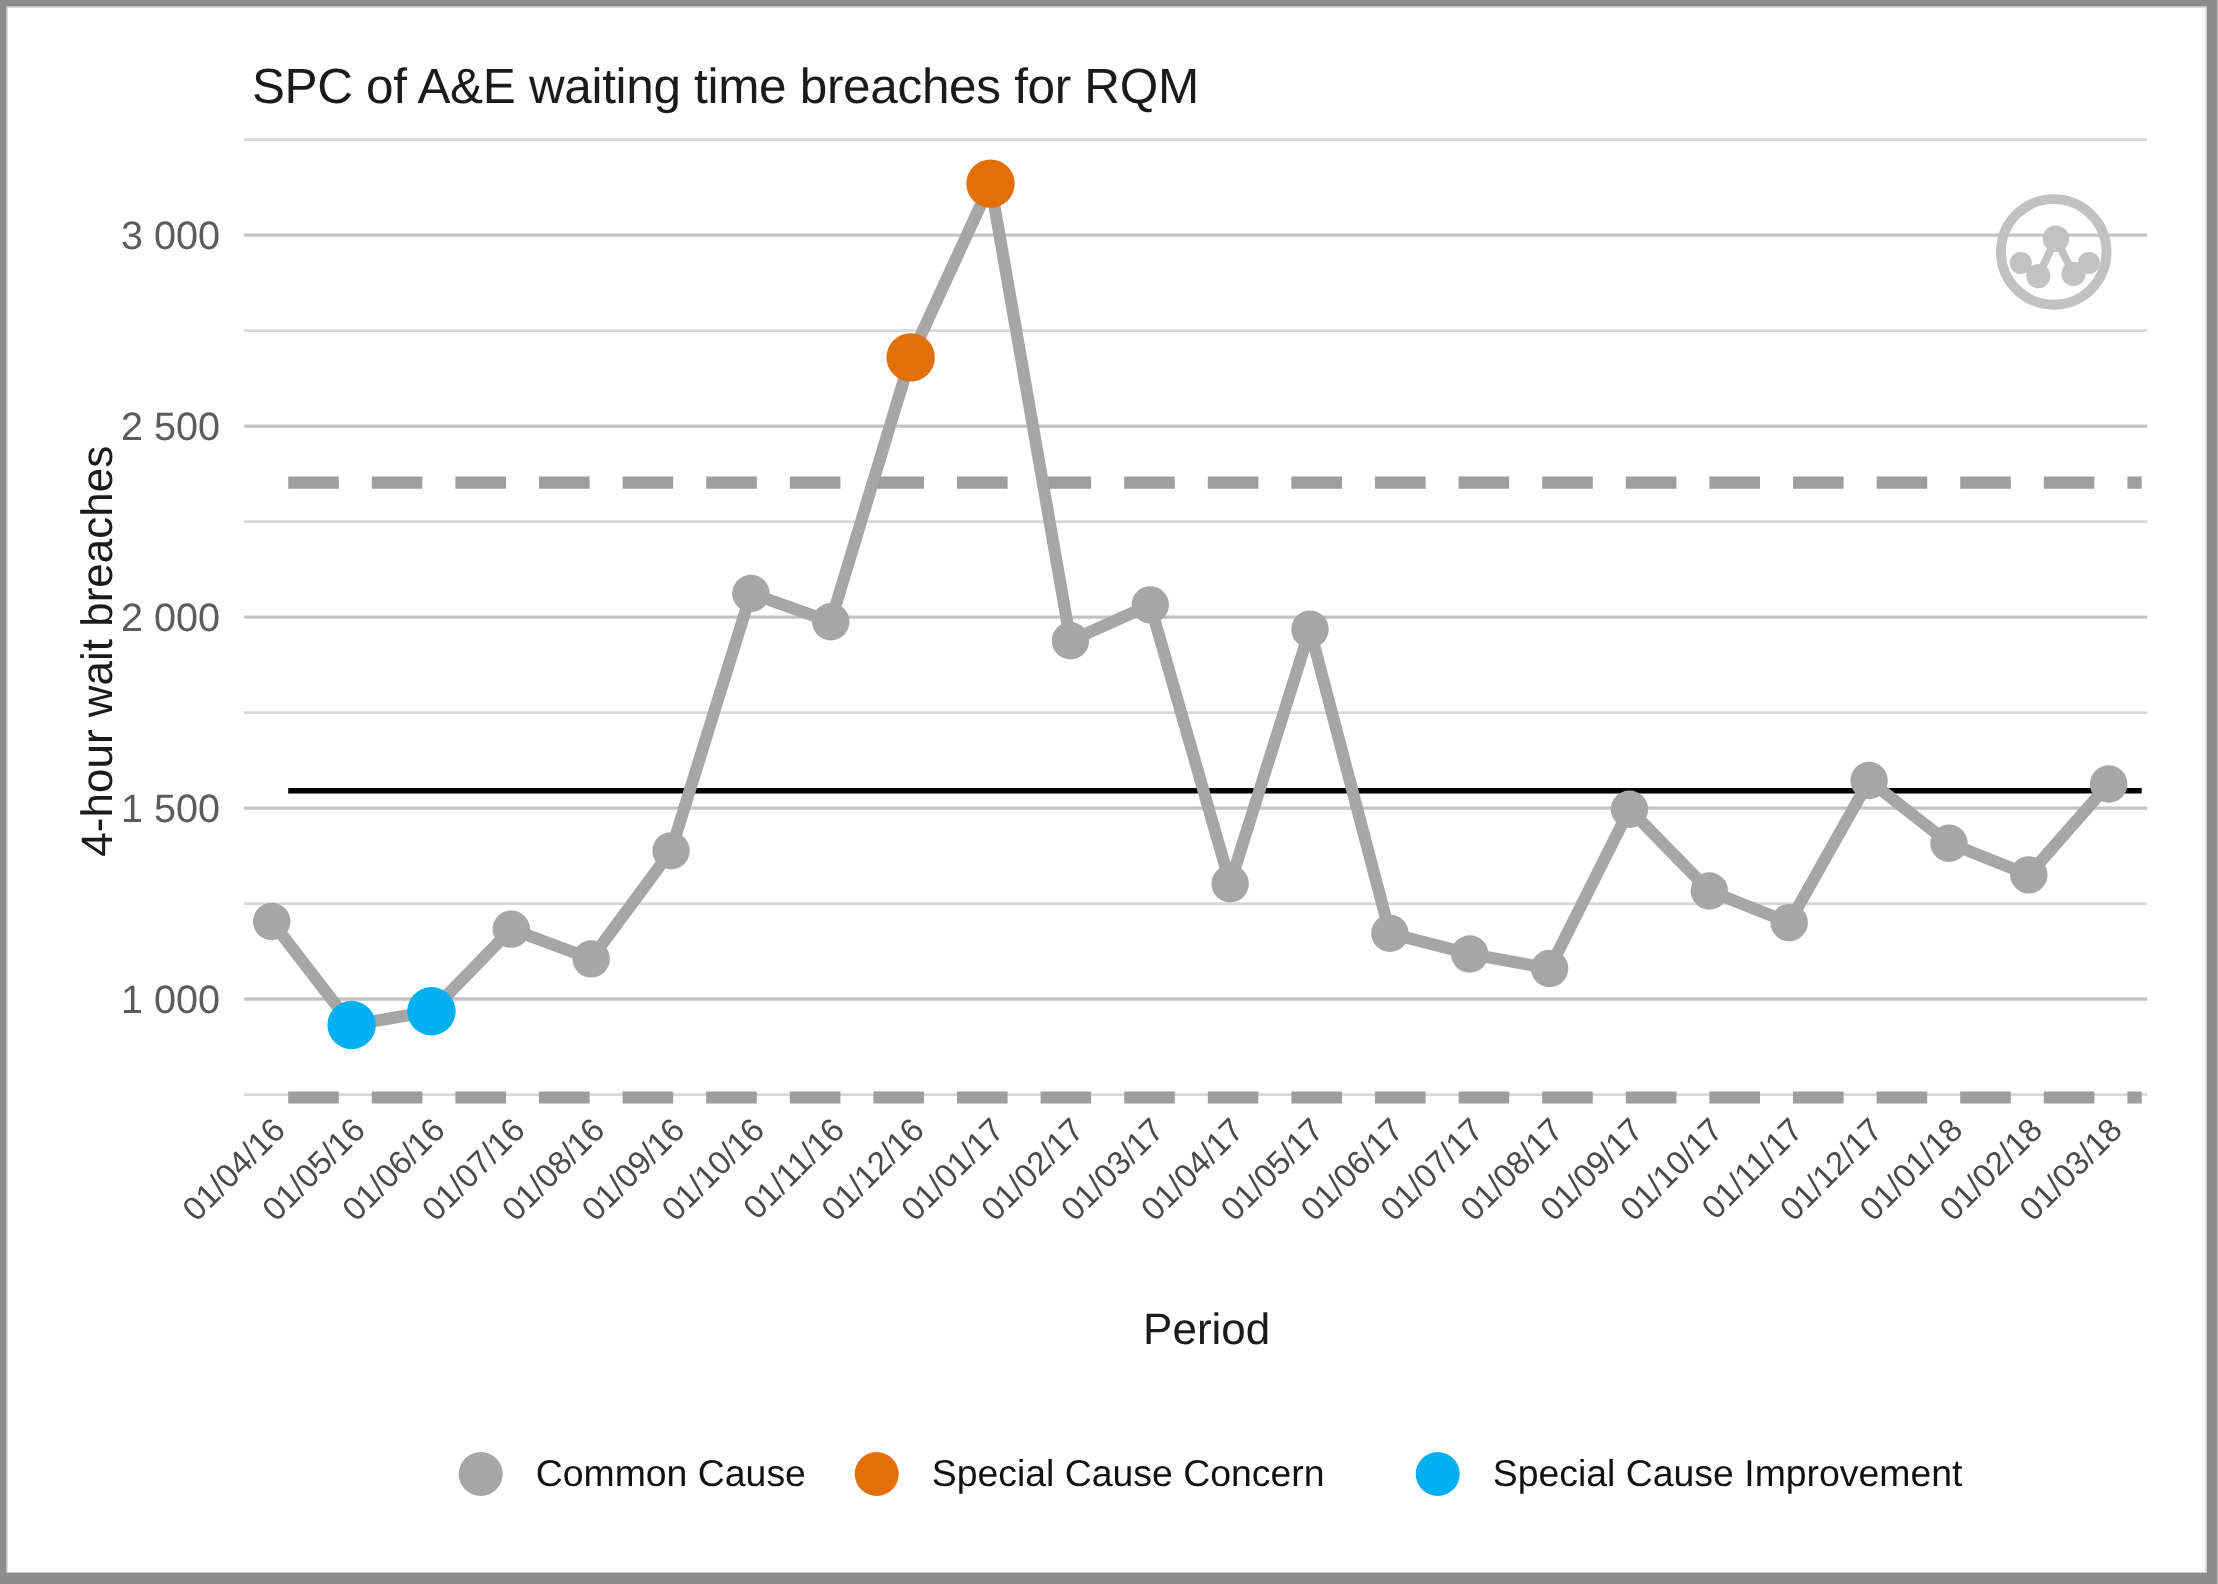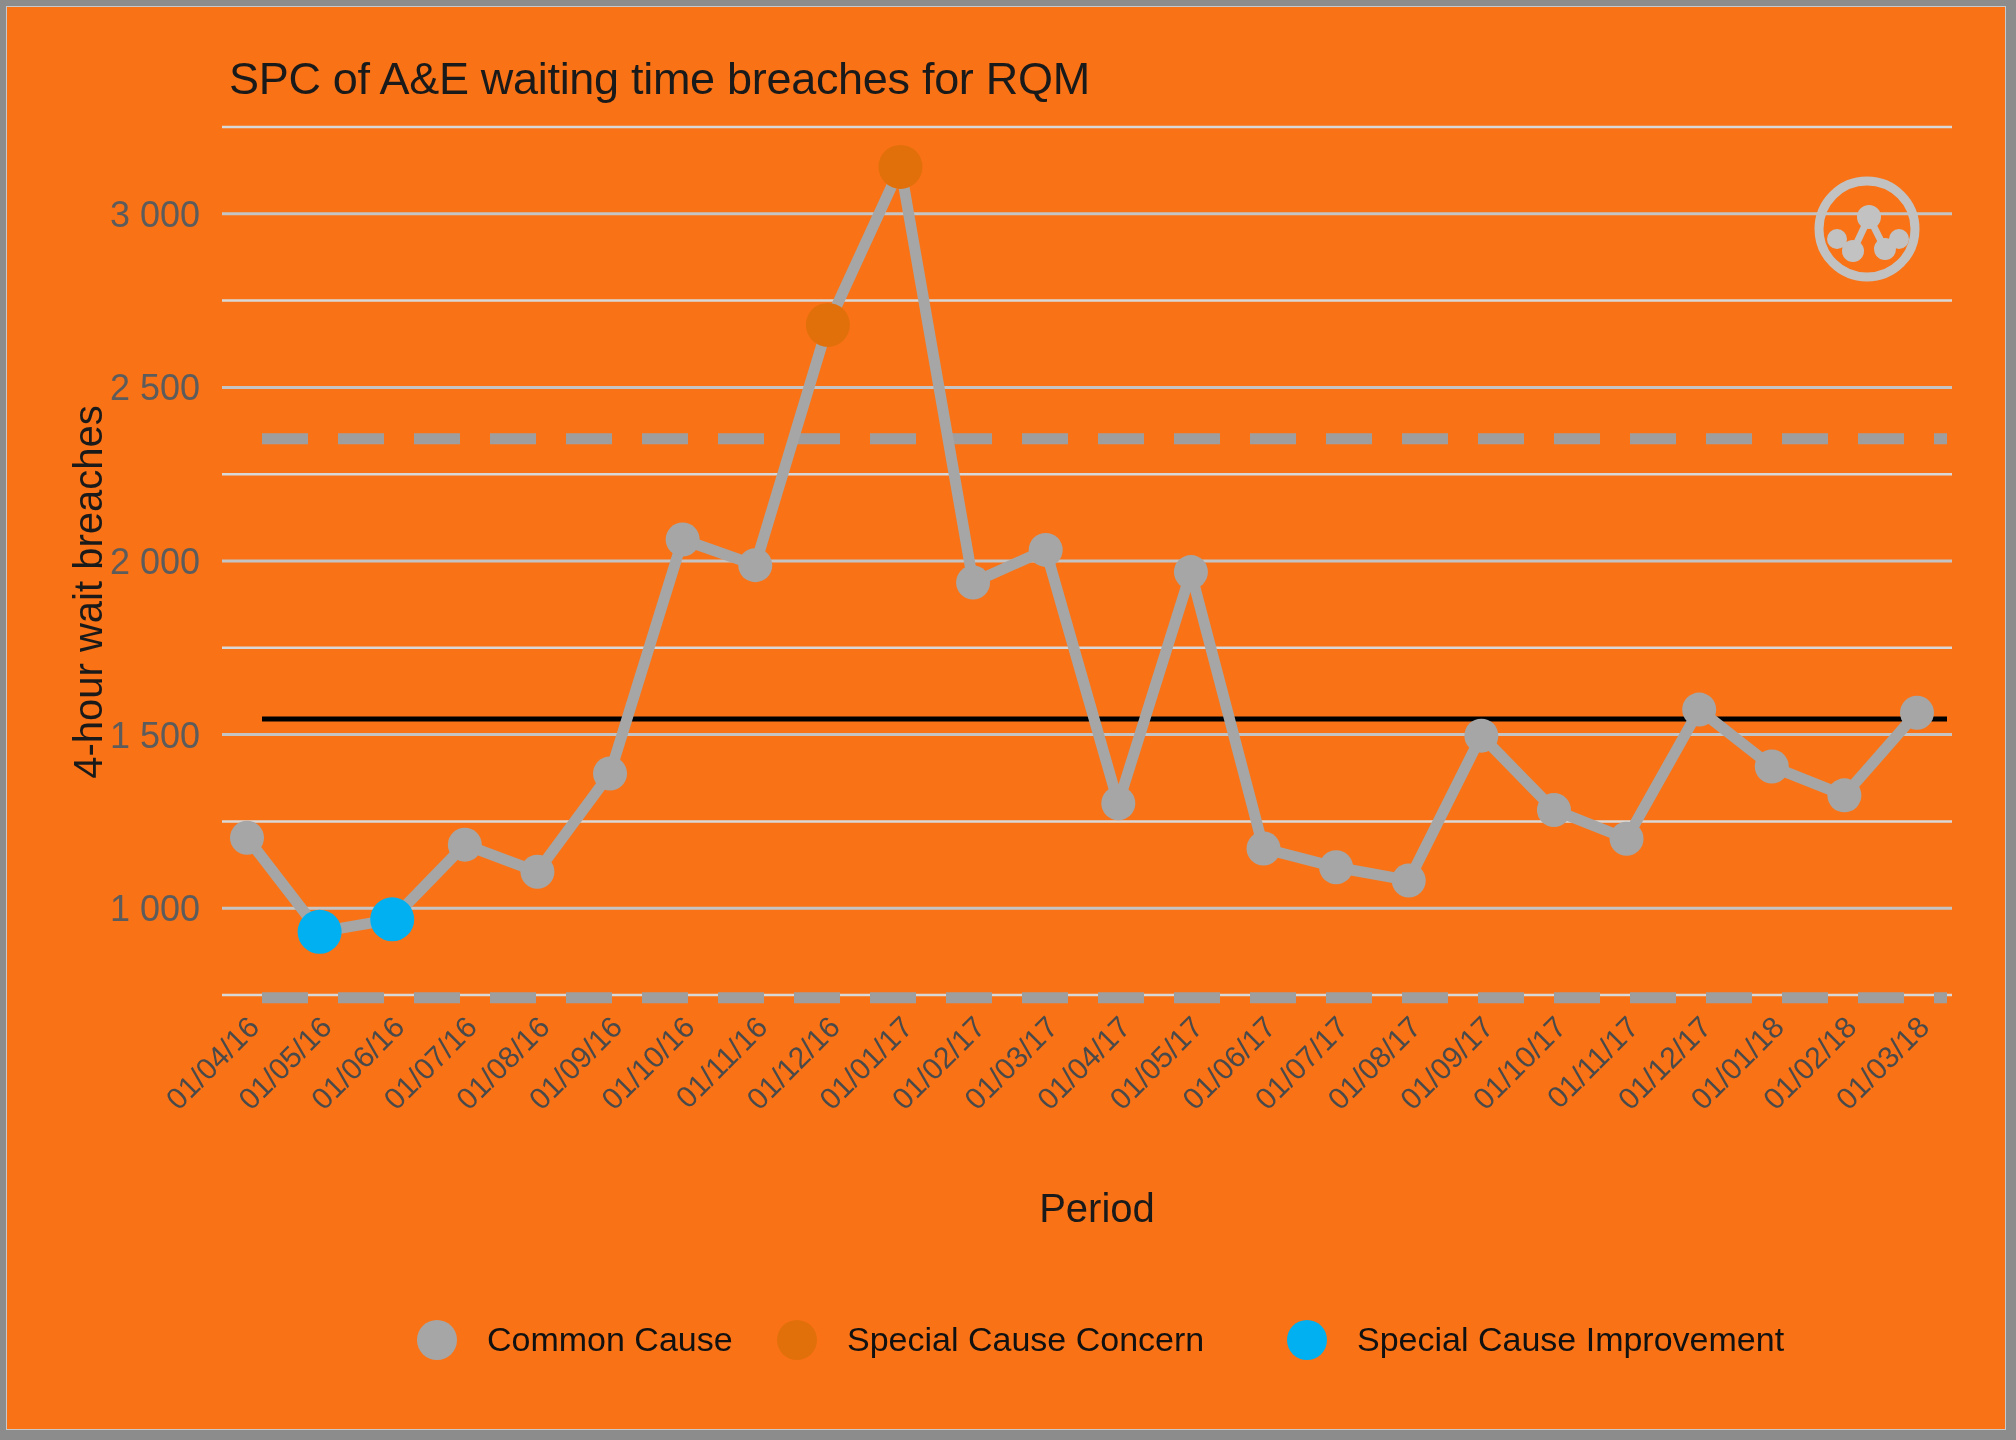--- a/index.html
+++ b/index.html
@@ -5,21 +5,21 @@
   html,body{margin:0;padding:0;}
   body{
     width:2016px;height:1440px;
     background:#8c8c8c;
     font-family:"Liberation Sans", sans-serif;
     overflow:hidden;
   }
   #frame{
     position:absolute;left:6px;top:6px;
     width:2000px;height:1424px;
-    background:#f97316;
+    background:#ffffff;
     border:1px solid #c9c9c9;
     box-sizing:border-box;
   }
   #chart-title{
     position:absolute;left:222px;top:46px;
     font-size:45px;color:#1a1a1a;
     letter-spacing:-0.3px;
     white-space:nowrap;
   }
   #plot-wrap{

